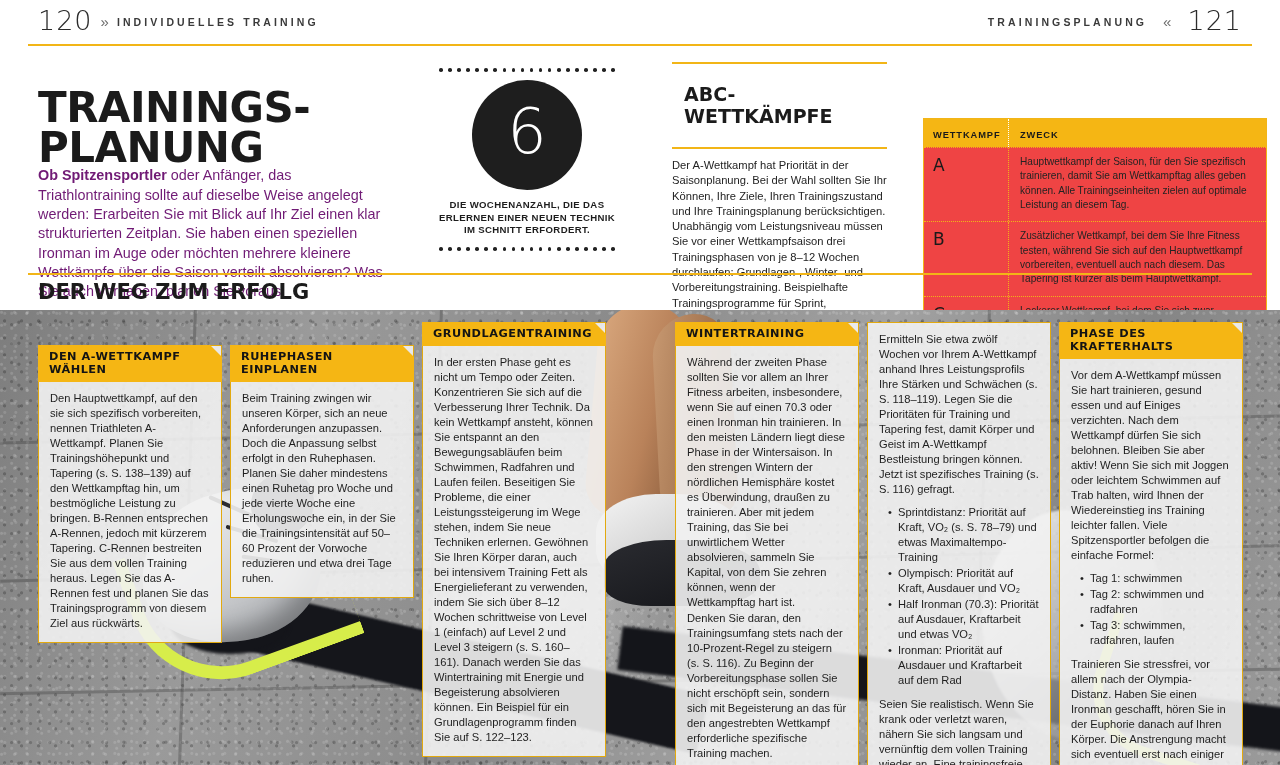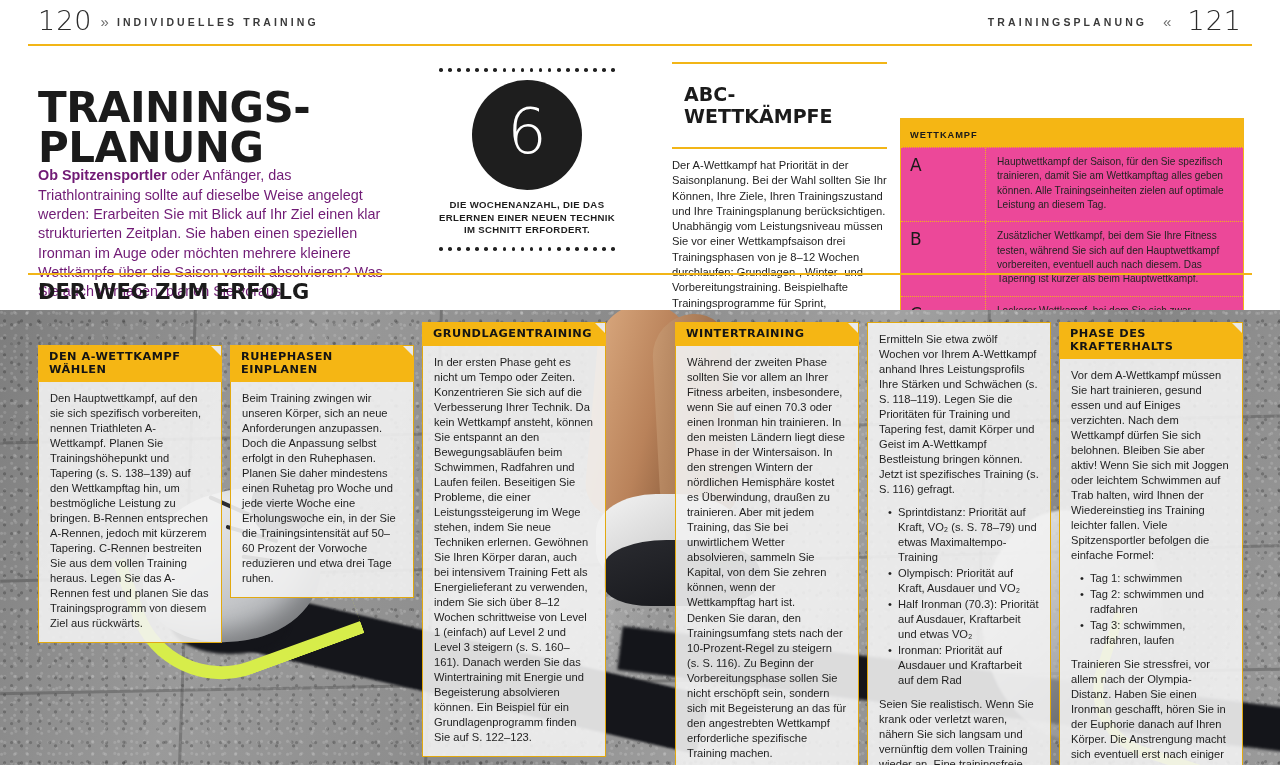--- a/index.html
+++ b/index.html
@@ -79,22 +79,22 @@
     margin:12px;padding:7px 0 8px;
     font-family:"DejaVu Sans", sans-serif;
     font-size:19px;font-weight:700;letter-spacing:0px;color:#1b1b1b;
   }
   .abc .body{
     padding-top:9px;font-size:11.2px;line-height:1.365;color:#232323;
   }
 
   
   .tablewrap{
-    position:absolute;left:900px;top:118px;width:342px;
-    border:1.5px solid #f2b517;background:#ec4899;
+    position:absolute;left:923px;top:118px;width:342px;
+    border:1.5px solid #f2b517;background:#ef4444;
   }
   .thead{display:flex;background:#f5b614;}
   .thead .c1{width:84px;padding:5px 0 5px 9px;box-sizing:border-box;}
   .thead .c2{flex:1;padding:5px 10px 5px 11px;box-sizing:border-box;border-left:1.5px dotted #fff;}
   .thead span{font-size:9.3px;font-weight:700;letter-spacing:0.9px;color:#1a1a1a;}
   .trow{display:flex;border-top:1.5px dotted #f2b517;}
   .trow:first-of-type{border-top:none;}
   .trow .c1{
     width:84px;padding:7px 0 9px 9px;box-sizing:border-box;
     font-family:"DejaVu Sans", sans-serif;font-size:17px;font-weight:400;color:#1a1a1a;
@@ -328,20 +328,21 @@
   <div class="abc">
     <div class="bar"></div>
     <h2>ABC-WETTKÄMPFE</h2>
     <div class="bar"></div>
     <div class="body">Der A-Wettkampf hat Priorität in der Saisonplanung. Bei der Wahl sollten Sie Ihr Können, Ihre Ziele, Ihren Trainingszustand und Ihre Trainingsplanung berücksichtigen. Unabhängig vom Leistungsniveau müssen Sie vor einer Wettkampfsaison drei Trainingsphasen von je 8–12 Wochen durchlaufen: Grundlagen-, Winter- und Vorbereitungstraining. Beispielhafte Trainingsprogramme für Sprint, Olympische Distanz, Half Ironman und Ironman finden Sie auf S. 124–141.</div>
   </div>
 
   <div class="tablewrap">
     <div class="thead">
       <div class="c1"><span>WETTKAMPF</span></div>
+      <div class="c2"><span>ZWECK</span></div>
     </div>
     <div class="trow">
       <div class="c1">A</div>
       <div class="c2">Hauptwettkampf der Saison, für den Sie spezifisch trainieren, damit Sie am Wettkampftag alles geben können. Alle Trainingseinheiten zielen auf optimale Leistung an diesem Tag.</div>
     </div>
     <div class="trow">
       <div class="c1">B</div>
       <div class="c2">Zusätzlicher Wettkampf, bei dem Sie Ihre Fitness testen, während Sie sich auf den Hauptwettkampf vorbereiten, eventuell auch nach diesem. Das Tapering ist kürzer als beim Hauptwettkampf.</div>
     </div>
     <div class="trow">

